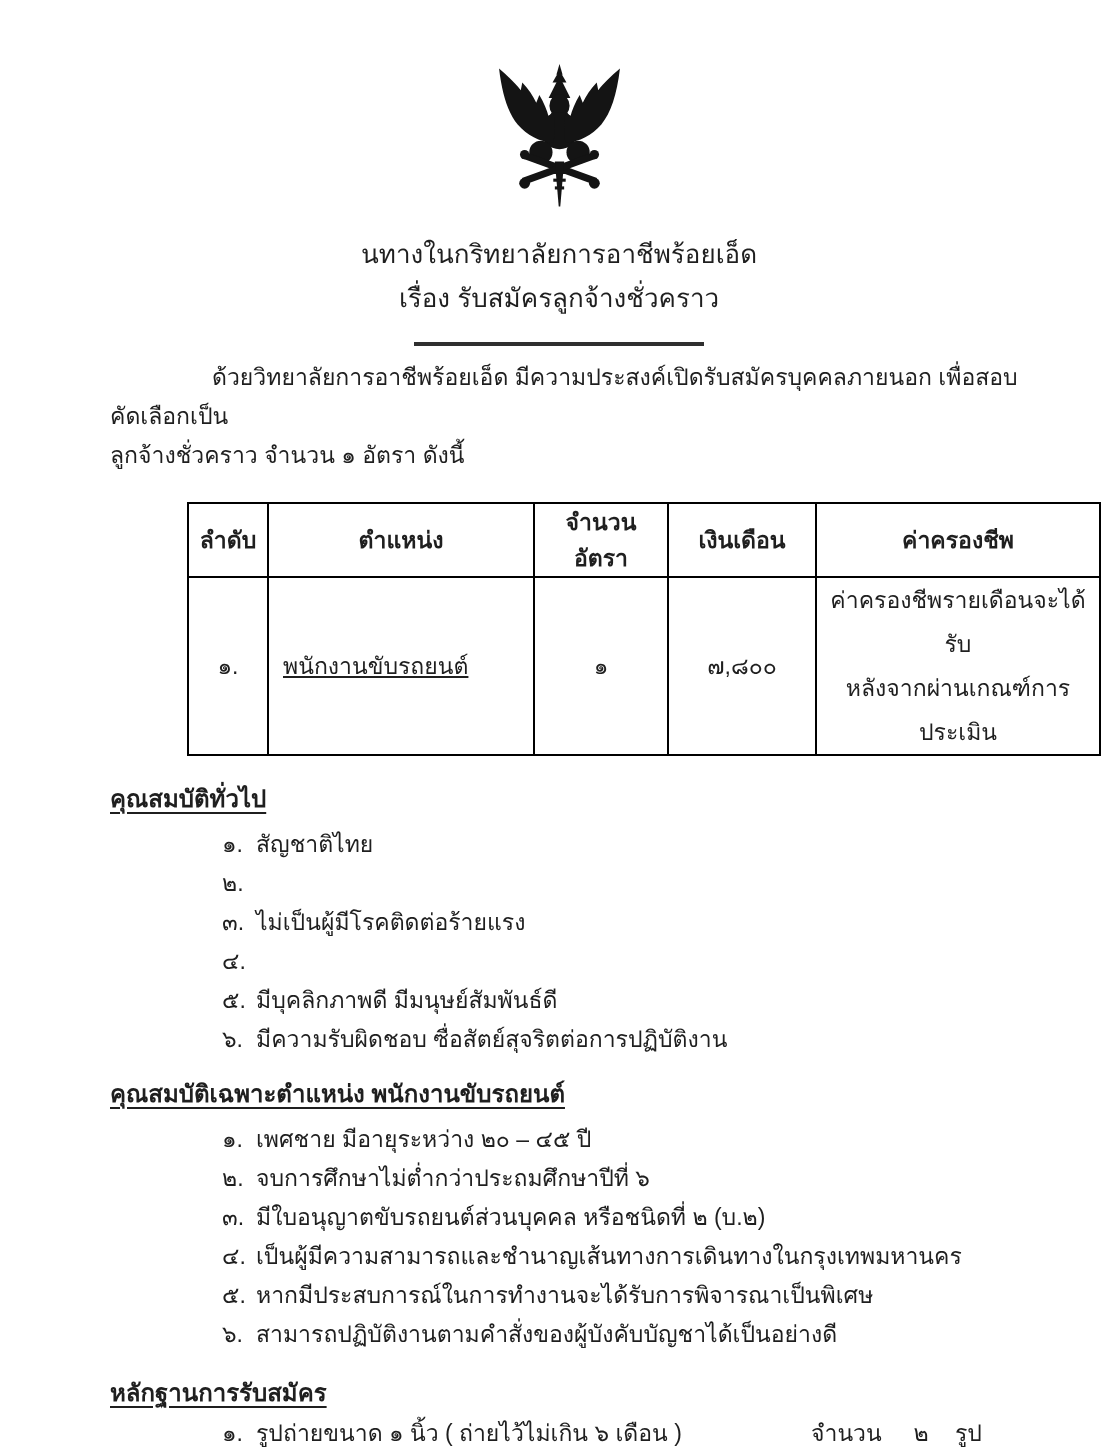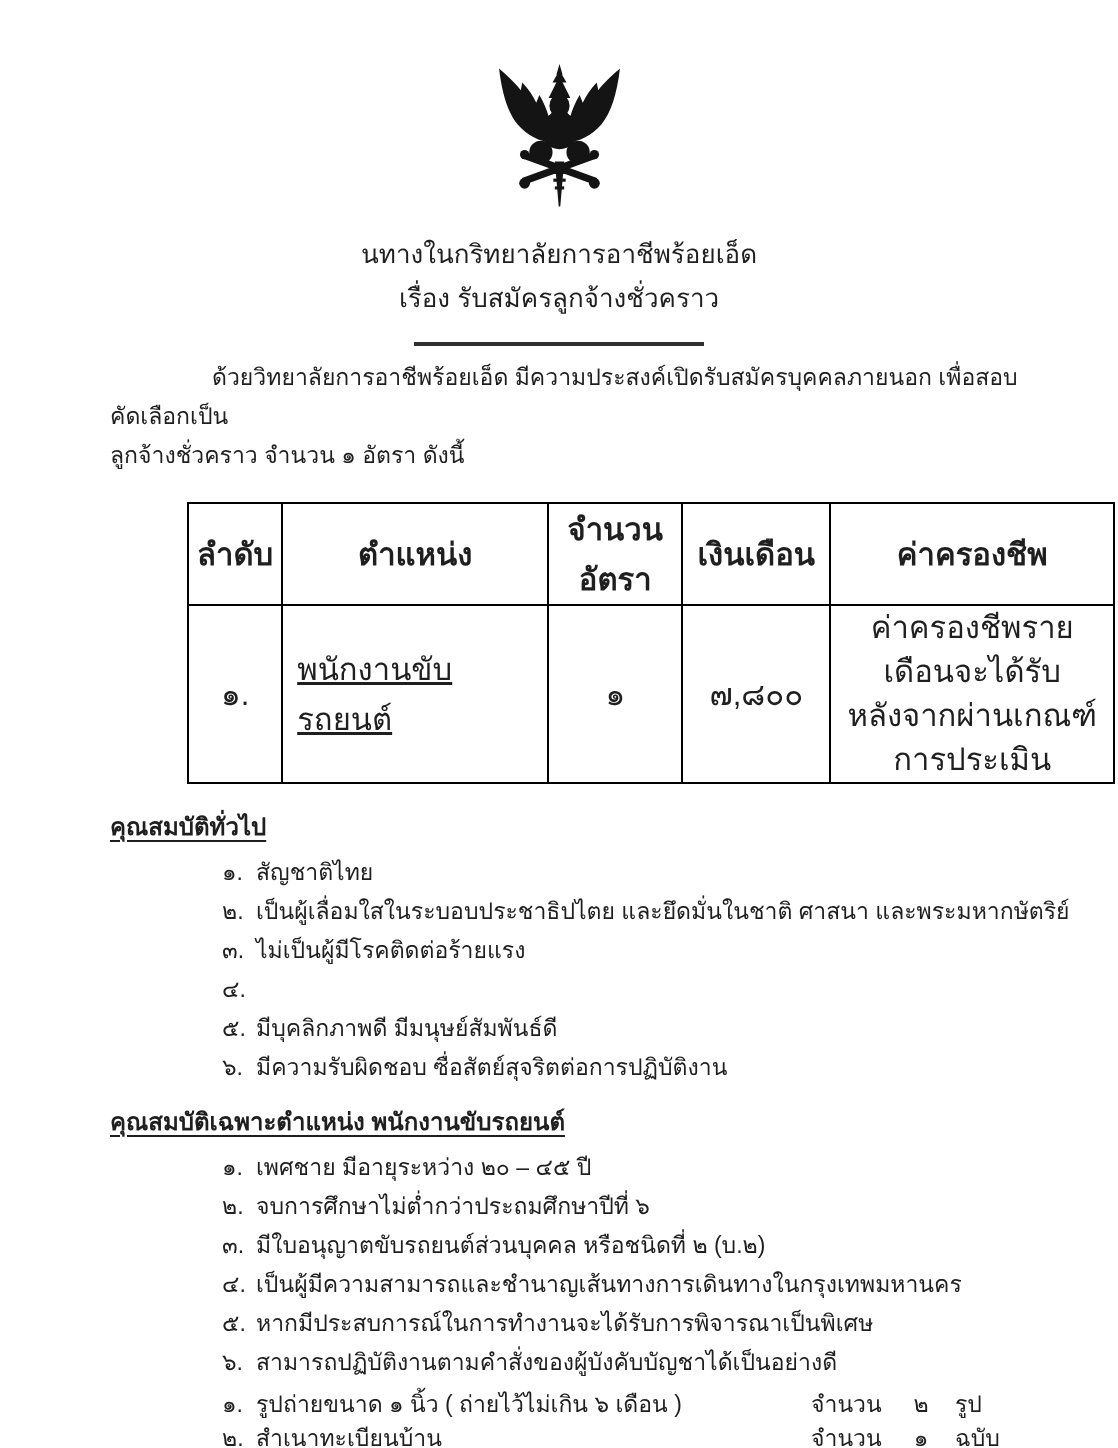--- a/index.html
+++ b/index.html
@@ -37,21 +37,21 @@
   }
   .intro{
     margin:12px 82px 0 110px;
     font-size:23px;
     line-height:39px;
   }
   .intro .line1{ text-indent:102px; }
   .positions-table{
     border-collapse:collapse;
     margin:27px 0 0 187px;
-    font-size:31px;
+    font-size:23px;
     table-layout:fixed;
   }
   .positions-table th,.positions-table td{
     border:2px solid #000;
     padding:0 8px;
     text-align:center;
     vertical-align:middle;
   }
   .positions-table th{ height:39px; font-weight:bold; }
   .positions-table td{ height:67px; }
@@ -158,21 +158,20 @@
   </table>
 
   <div class="section-heading sh-general">คุณสมบัติทั่วไป</div>
   <div class="qual-list">
     <div class="qual-item">
       <span class="num">๑.</span>
       <span class="txt">สัญชาติไทย</span>
     </div>
     <div class="qual-item">
       <span class="num">๒.</span>
-      <span class="txt">เป็นผู้เลื่อมใสในระบอบประชาธิปไตย และยึดมั่นในชาติ ศาสนา และพระมหากษัตริย์</span>
     </div>
     <div class="qual-item">
       <span class="num">๓.</span>
       <span class="txt">ไม่เป็นผู้มีโรคติดต่อร้ายแรง</span>
     </div>
     <div class="qual-item">
       <span class="num">๔.</span>
     </div>
     <div class="qual-item">
       <span class="num">๕.</span>
@@ -205,20 +204,21 @@
     <div class="qual-item">
       <span class="num">๕.</span>
       <span class="txt">หากมีประสบการณ์ในการทำงานจะได้รับการพิจารณาเป็นพิเศษ</span>
     </div>
     <div class="qual-item">
       <span class="num">๖.</span>
       <span class="txt">สามารถปฏิบัติงานตามคำสั่งของผู้บังคับบัญชาได้เป็นอย่างดี</span>
     </div>
   </div>
 
+  <div class="section-heading sh-evidence">หลักฐานการรับสมัคร</div>
   <div class="evid-list">
     <div class="evid-item">
       <span class="num">๑.</span>
       <span class="label">รูปถ่ายขนาด  ๑  นิ้ว  ( ถ่ายไว้ไม่เกิน ๖ เดือน )</span>
       <span class="qty-label">จำนวน</span>
       <span class="qty-count">๒</span>
       <span class="qty-unit">รูป</span>
     </div>
     <div class="evid-item">
       <span class="num">๒.</span>

